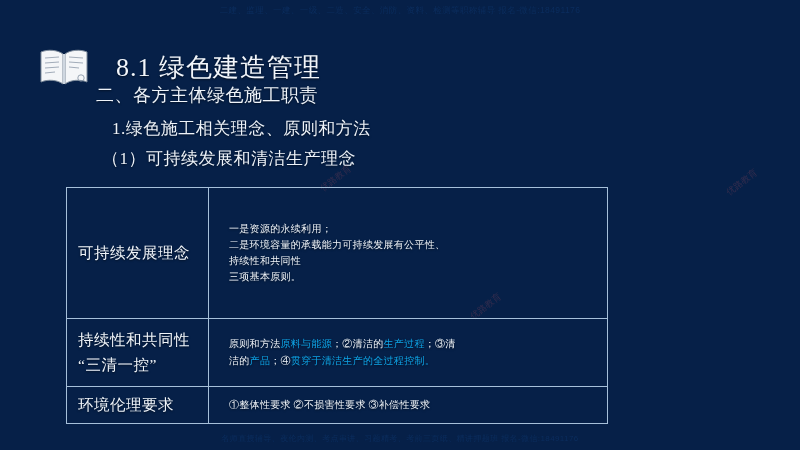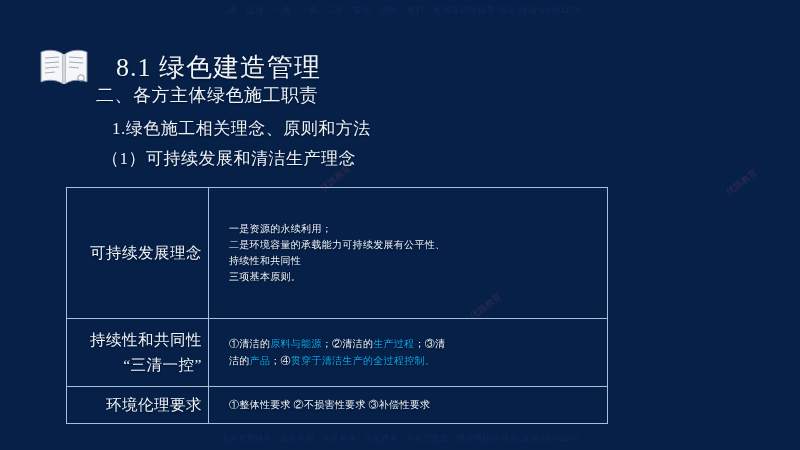--- a/index.html
+++ b/index.html
@@ -95,21 +95,21 @@
   }
   .concept-table td {
     border: 1.5px solid #a6c0da;
     vertical-align: middle;
     color: #f0f5fa;
     text-shadow: 0 1px 2px rgba(0,0,0,.5);
   }
   .col-label { width: 142px; }
 
   .cell-label {
-    text-align: right;
+    text-align: left;
     padding: 6px 6px 6px 11px;
     font-size: 15.5px;
     line-height: 1.55;
     letter-spacing: .5px;
   }
   .cell-body {
     padding: 7px 8px 7px 20px;
     font-size: 10px;
     line-height: 1.62;
     letter-spacing: .3px;
@@ -176,21 +176,21 @@
         <span class="ln"><span>三项基本原则。</span></span>
       </td>
     </tr>
     <tr class="row-2">
       <td class="cell-label">
         <span class="ln">持续性和共同性</span>
         <span class="ln">“三清一控”</span>
       </td>
       <td class="cell-body">
         <span class="ln">
-          <span>①清洁的</span><span class="hl">原料与能源</span><span>；②清洁的</span><span class="hl">生产过程</span><span>；③清</span>
+          <span>原则和方法</span><span class="hl">原料与能源</span><span>；②清洁的</span><span class="hl">生产过程</span><span>；③清</span>
         </span>
         <span class="ln">
           <span>洁的</span><span class="hl">产品</span><span>；④</span><span class="hl">贯穿于清洁生产的全过程控制。</span>
         </span>
       </td>
     </tr>
     <tr class="row-3">
       <td class="cell-label">
         <span>环境伦理要求</span>
       </td>

